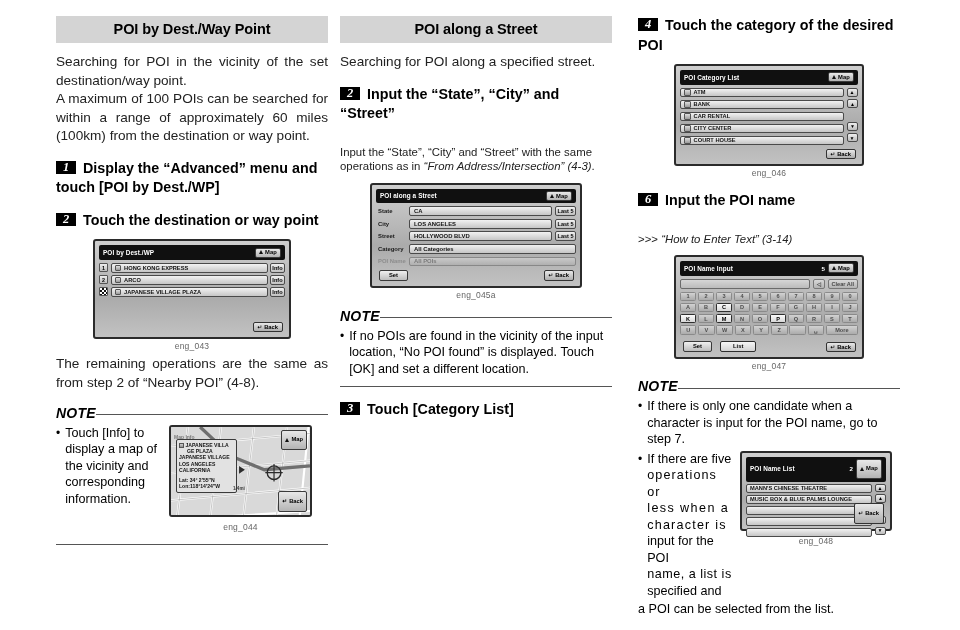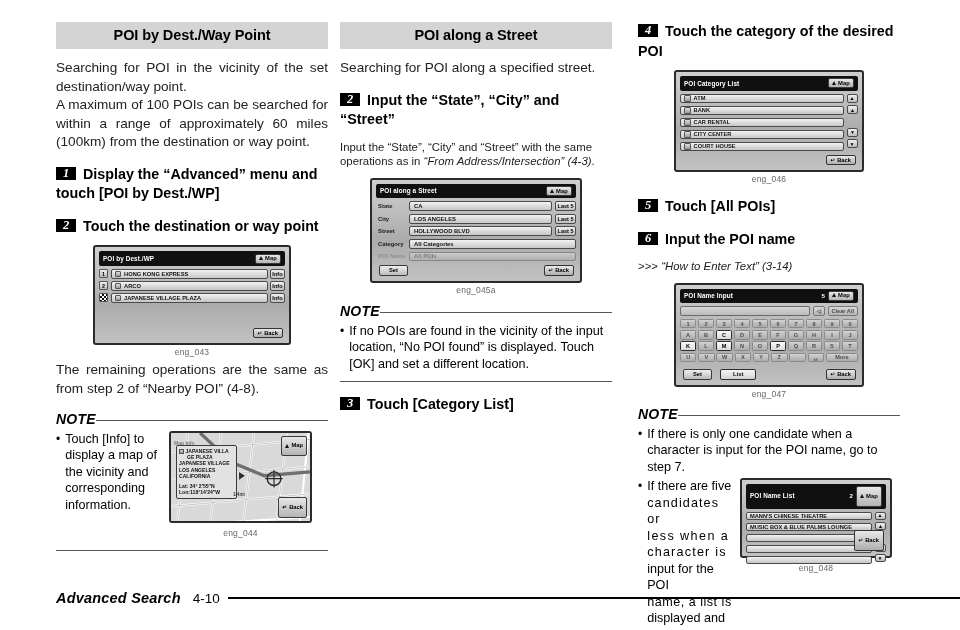--- a/index.html
+++ b/index.html
@@ -8,21 +8,21 @@
     width:960px; height:630px;
     background:#ffffff;
     font-family:"Liberation Sans", sans-serif;
     color:#000;
     position:relative;
     overflow:hidden;
   }
   .page { position:absolute; inset:0; }
 
   
-  .col { position:absolute; top:22px; width:272px; }
+  .col { position:absolute; top:16px; width:272px; }
   .col-1 { left:56px; }
   .col-2 { left:340px; }
   .col-3 { left:638px; width:262px; }
 
   
   .sec-head {
     background:#d4d4d4;
     text-align:center;
     font-weight:bold;
     font-size:14.5px;
@@ -54,21 +54,21 @@
     height:13px;
     line-height:13px;
     text-align:center;
     vertical-align:2px;
     margin-right:7px;
     font-family:"Liberation Serif", serif;
   }
   .step-sub {
     font-size:11.4px;
     line-height:14.5px;
-    margin-top:10px;
+    margin-top:21px;
     color:#222;
   }
   .step-sub i { font-style:italic; }
   .ref { font-style:italic; }
 
   
   .note { margin-top:12px; }
   .note-head {
     display:flex; align-items:center; justify-content:center;
   }
@@ -615,25 +615,20 @@
           </div>
           <span class="btn-back">
               <span class="arrow-back">↵</span>
               <span>Back</span>
             </span>
         </div>
       </div>
       <div class="fig-cap">eng_046</div>
     </div>
 
-    <div class="step">
-      <div class="step-line">
-        <span class="stepnum">5</span><span>Touch [All POIs]</span>
-      </div>
-    </div>
 
     <div class="step">
       <div class="step-line">
         <span class="stepnum">6</span><span>Input the POI name</span>
       </div>
       <div class="step-sub"><span>&gt;&gt;&gt;</span> <i class="ref">“How to Enter Text” (3-14)</i></div>
     </div>
 
     <div class="fig">
       <div class="fig-center">
@@ -720,26 +715,26 @@
         <div class="bullet-row">
           <span class="bullet">•</span>
           <span>If there is only one candidate when a character is input for the POI name, go to step 7.</span>
         </div>
         <div style="display:flex; gap:7px; align-items:flex-start; margin-top:3px;">
           <div style="width:95px;">
             <div class="bullet-row">
               <span class="bullet">•</span>
               <div>
                 <div>If there are five</div>
-                <div style="letter-spacing:1.1px;">candidates or</div>
+                <div style="letter-spacing:1.1px;">operations or</div>
                 <div style="letter-spacing:1.4px;">less when a</div>
                 <div style="letter-spacing:1.2px;">character is</div>
                 <div>input for the POI</div>
                 <div style="letter-spacing:0.5px;">name, a list is</div>
-                <div>displayed and</div>
+                <div>specified and</div>
               </div>
             </div>
           </div>
           <div>
             <div class="nav" style="width:152px;height:80px;">
               <div class="nav-title">
                 <span class="t">POI Name List</span>
                 <span class="cnt">2</span>
                 <span class="btn-map">
                     <span class="tri-up"></span>
@@ -779,19 +774,14 @@
             </div>
             <div class="fig-cap">eng_048</div>
           </div>
         </div>
         <div style="margin-top:2px;">a POI can be selected from the list.</div>
       </div>
 
     </div>
   </div>
 
-  <div class="footer">
-    <span class="foot-title">Advanced Search</span>
-    <span class="foot-page">4-10</span>
-    <span class="foot-rule"></span>
-  </div>
 
 </div>
 
 </body></html>

